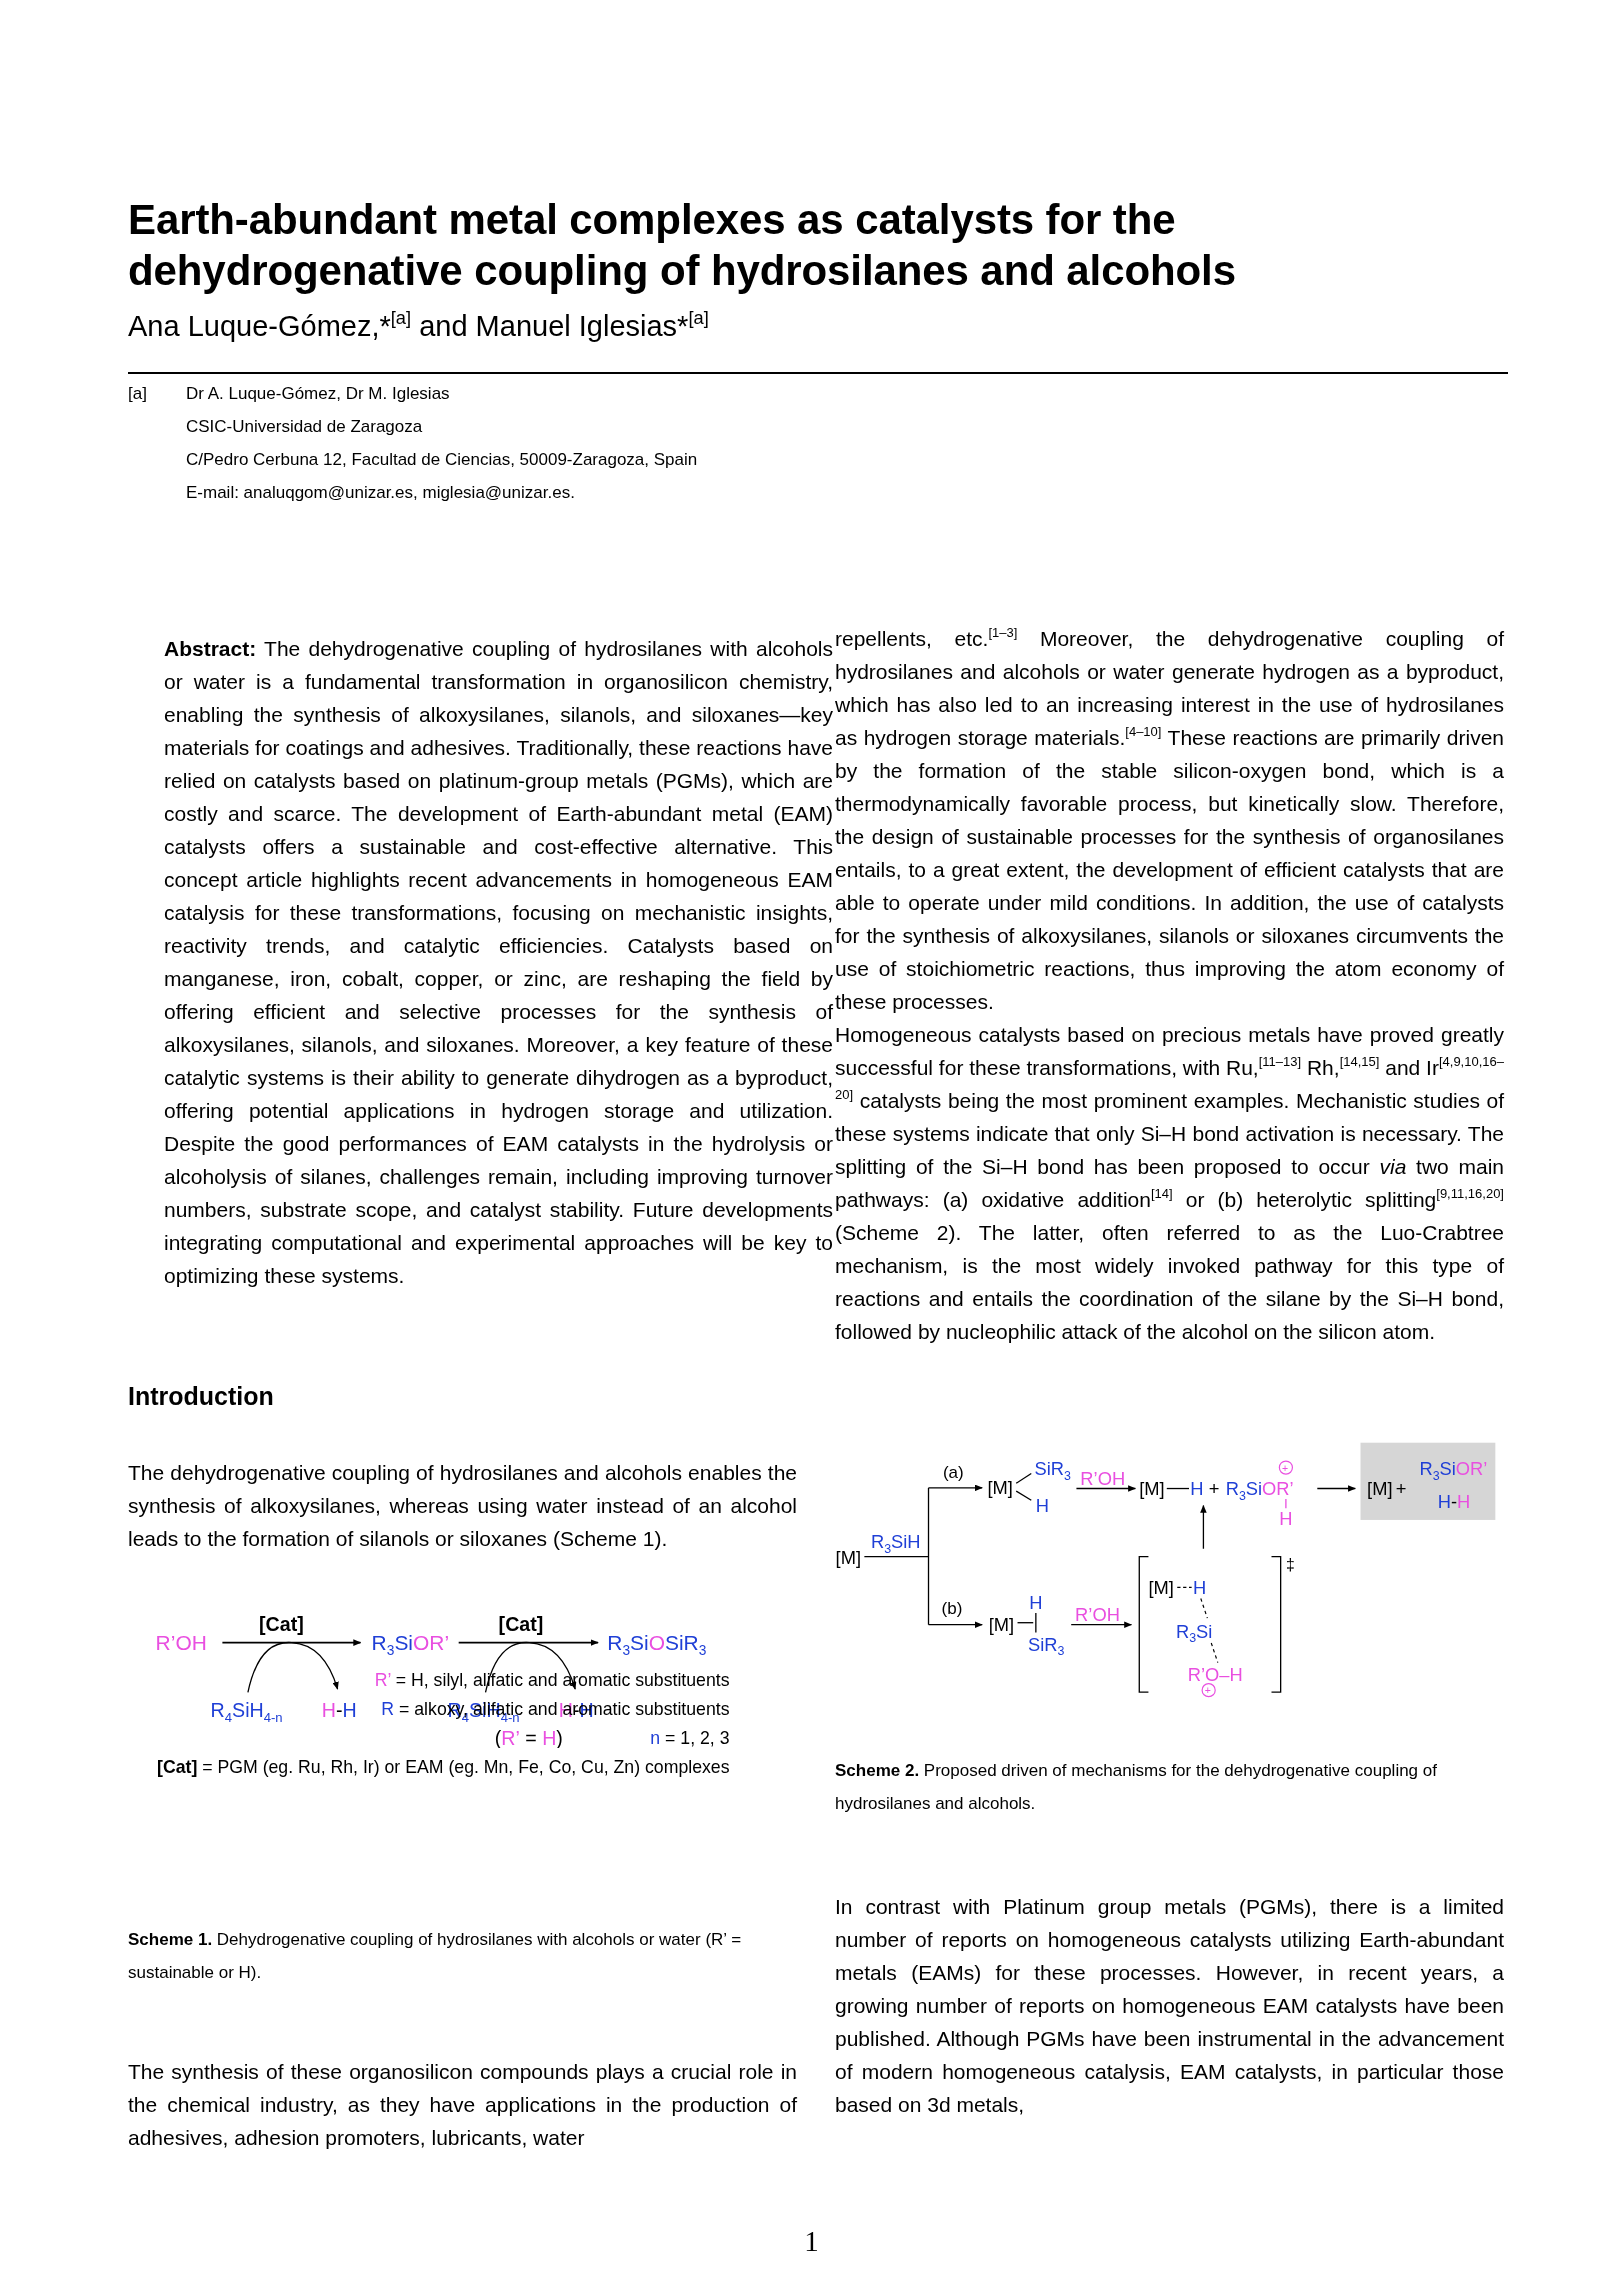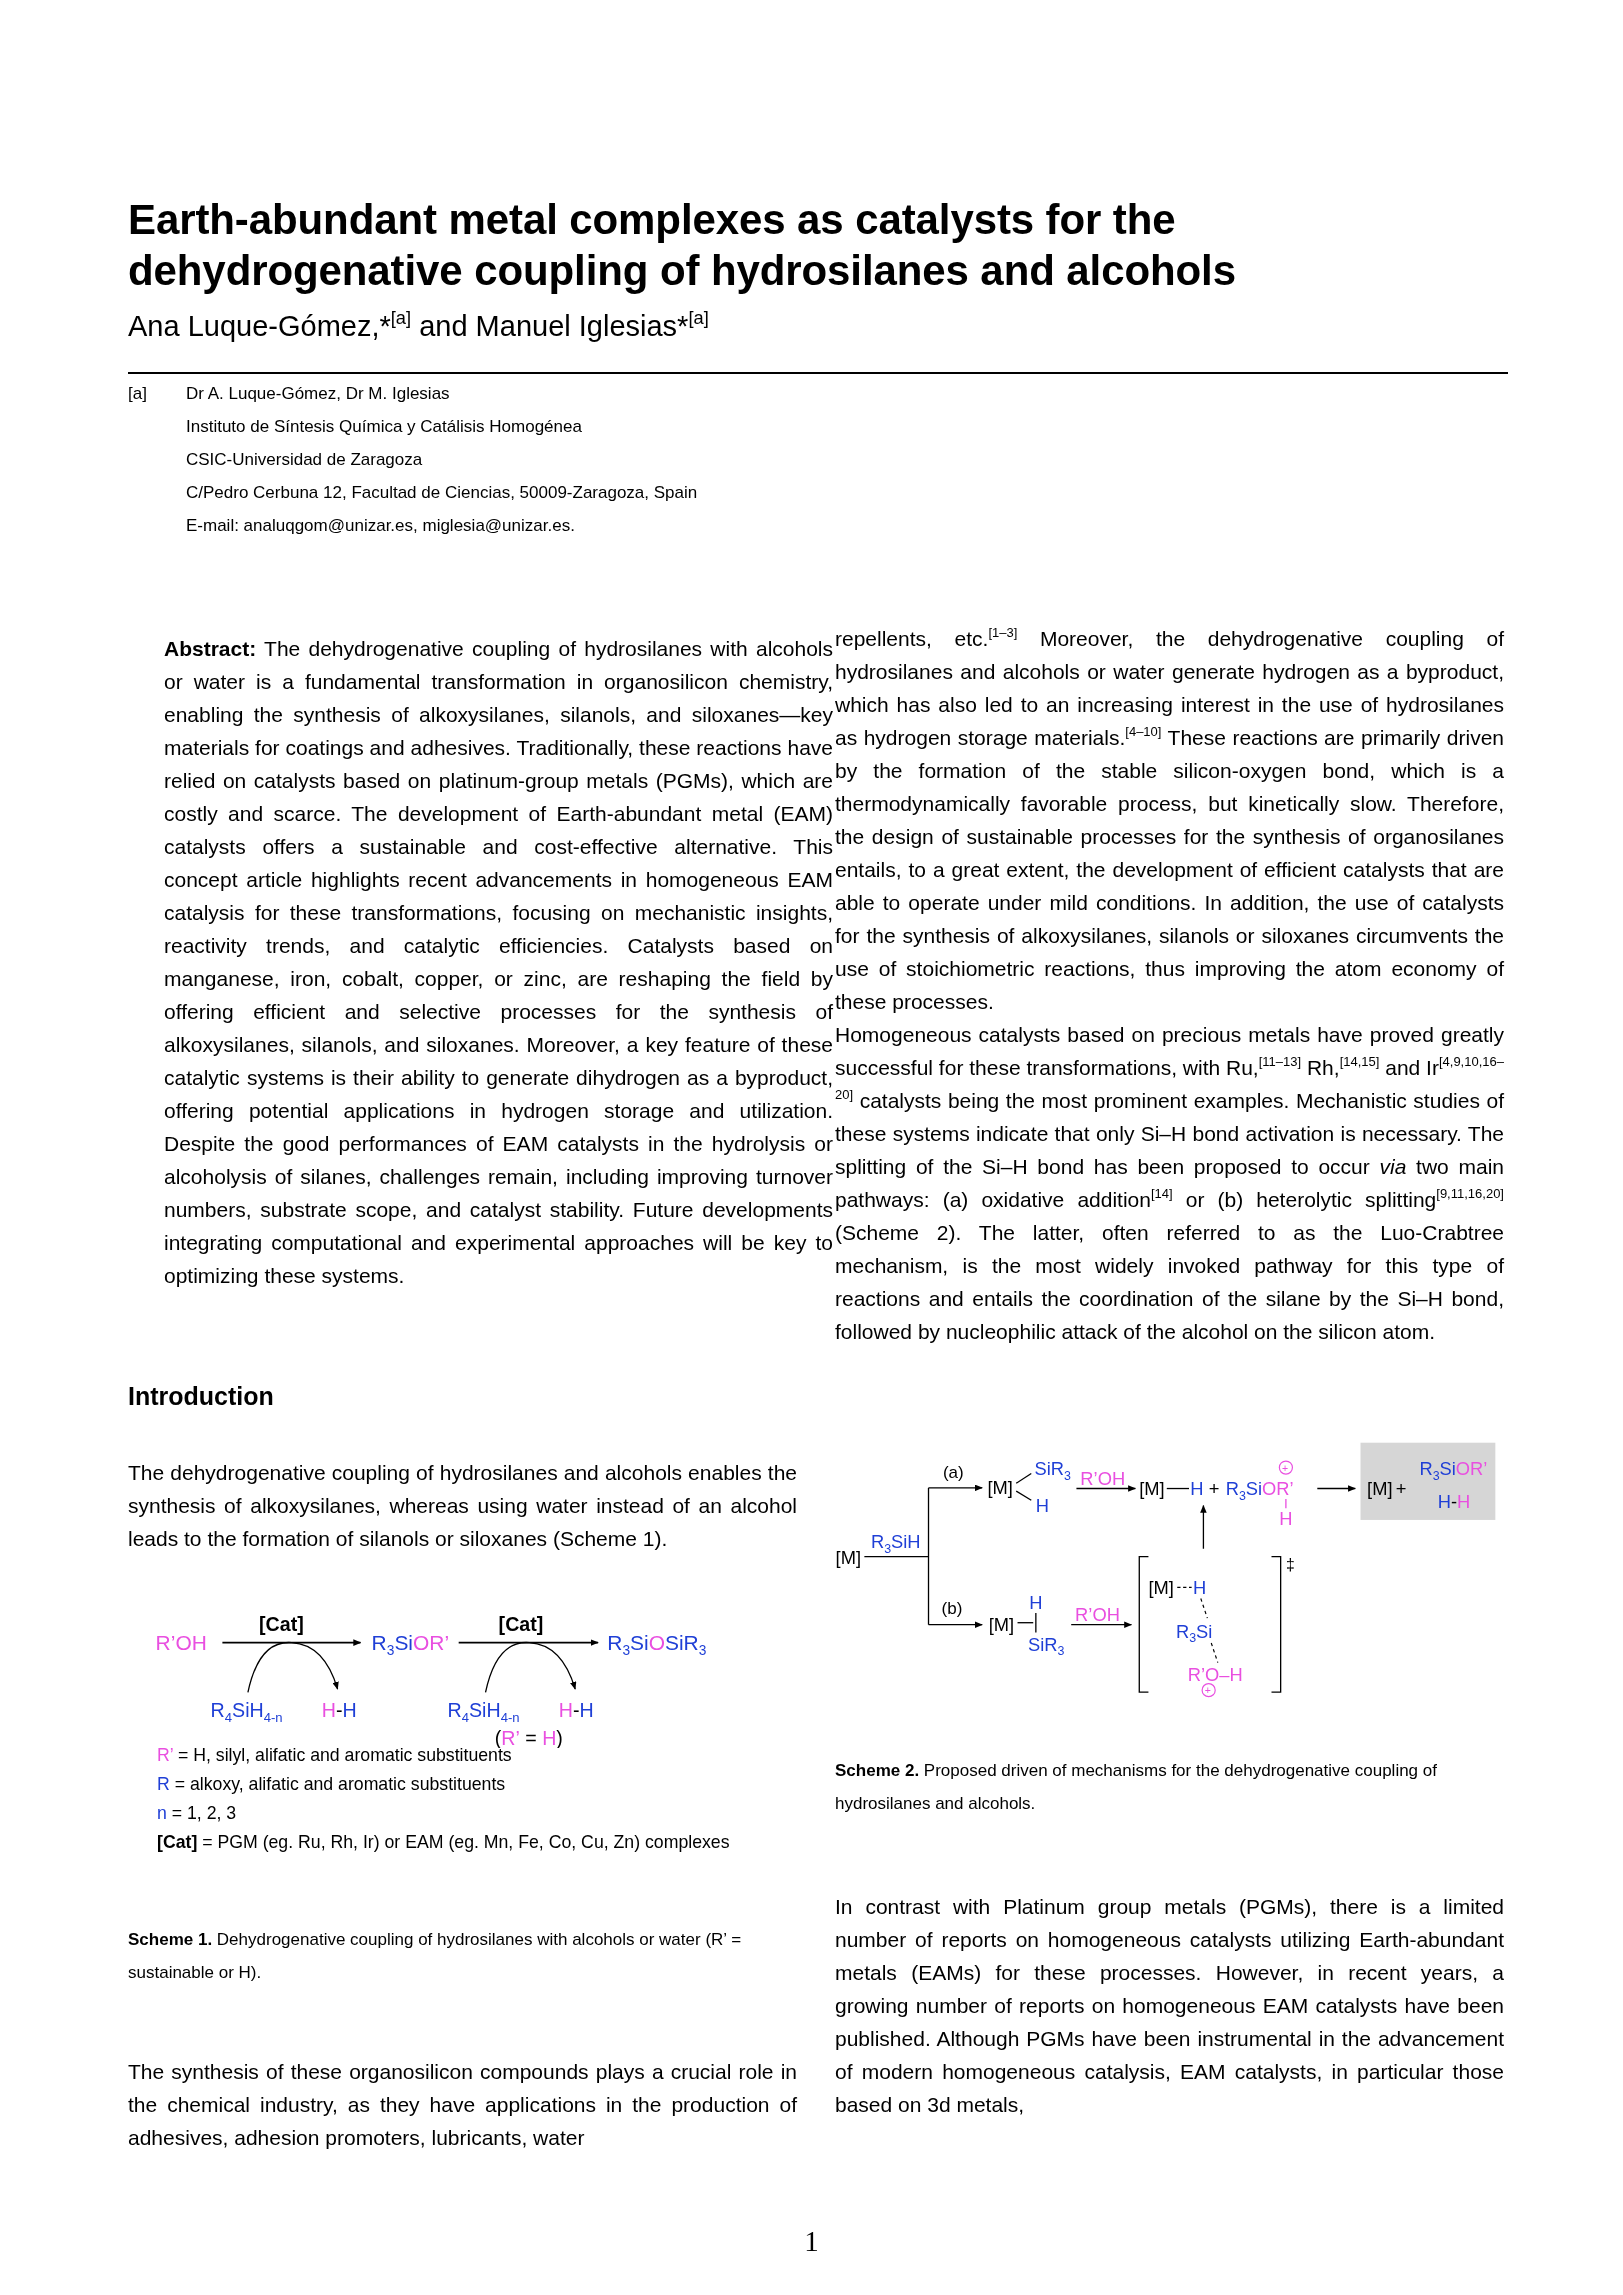--- a/index.html
+++ b/index.html
@@ -14,41 +14,40 @@
   .affil { left:186px; top:377px; font-size:17px; line-height:33px; }
   .affil div { height:33px; }
   .col { font-size:21px; line-height:33px; text-align:justify; text-align-last:left; }
   .col p { margin:0; }
   .col sup { font-size:13px; line-height:0; vertical-align:9.2px; }
   .left-col { left:128px; width:669px; }
   .right-col { left:835px; width:669px; }
   .h2 { left:128px; top:1378px; font-size:25px; font-weight:bold; line-height:37px; }
   .caption { font-size:17px; line-height:33px; text-align:left; }
   .caption b { font-weight:bold;margin-top:16px; }
-  .legend { left:157px; top:1741px; font-size:17.7px; line-height:29px; }
+  .legend { left:157px; top:1666px; font-size:17.7px; line-height:29px;text-align:right; }
   .pink { color:#e94fe0; }
   .blue { color:#1f3fd6; }
   .pagenum { left:0; width:1623px; top:2225px; text-align:center; font-family:"Liberation Serif", serif; font-size:29px; }
   svg text { font-family:"Liberation Sans", sans-serif; }
 </style>
 </head>
 <body>
 
 <div class="abs title">
   <div>Earth-abundant metal complexes as catalysts for the</div>
   <div>dehydrogenative coupling of hydrosilanes and alcohols</div>
 </div>
 <div class="abs authors">
   <span>Ana Luque-Gómez,*</span><sup>[a]</sup><span> and Manuel Iglesias*</span><sup>[a]</sup>
 </div>
 <div class="abs rule"></div>
 <div class="abs affil-tag">[a]</div>
 <div class="abs affil">
   <div>Dr A. Luque-Gómez, Dr M. Iglesias</div>
-  <div>Instituto de Síntesis Química y Catálisis Homogénea</div>
   <div>CSIC-Universidad de Zaragoza</div>
   <div>C/Pedro Cerbuna 12, Facultad de Ciencias, 50009-Zaragoza, Spain</div>
   <div>E-mail: analuqgom@unizar.es, miglesia@unizar.es.</div>
 </div>
 
 <div class="abs col left-col" style="top:632px;margin-left:36px;">
   <p><b>Abstract:</b><span> The dehydrogenative coupling of hydrosilanes with alcohols or water is a fundamental transformation in organosilicon chemistry, enabling the synthesis of alkoxysilanes, silanols, and siloxanes—key materials for coatings and adhesives. Traditionally, these reactions have relied on catalysts based on platinum-group metals (PGMs), which are costly and scarce. The development of Earth-abundant metal (EAM) catalysts offers a sustainable and cost-effective alternative. This concept article highlights recent advancements in homogeneous EAM catalysis for these transformations, focusing on mechanistic insights, reactivity trends, and catalytic efficiencies. Catalysts based on manganese, iron, cobalt, copper, or zinc, are reshaping the field by offering efficient and selective processes for the synthesis of alkoxysilanes, silanols, and siloxanes. Moreover, a key feature of these catalytic systems is their ability to generate dihydrogen as a byproduct, offering potential applications in hydrogen storage and utilization. Despite the good performances of EAM catalysts in the hydrolysis or alcoholysis of silanes, challenges remain, including improving turnover numbers, substrate scope, and catalyst stability. Future developments integrating computational and experimental approaches will be key to optimizing these systems.</span></p>
 </div>
 
 <div class="abs h2">Introduction</div>

